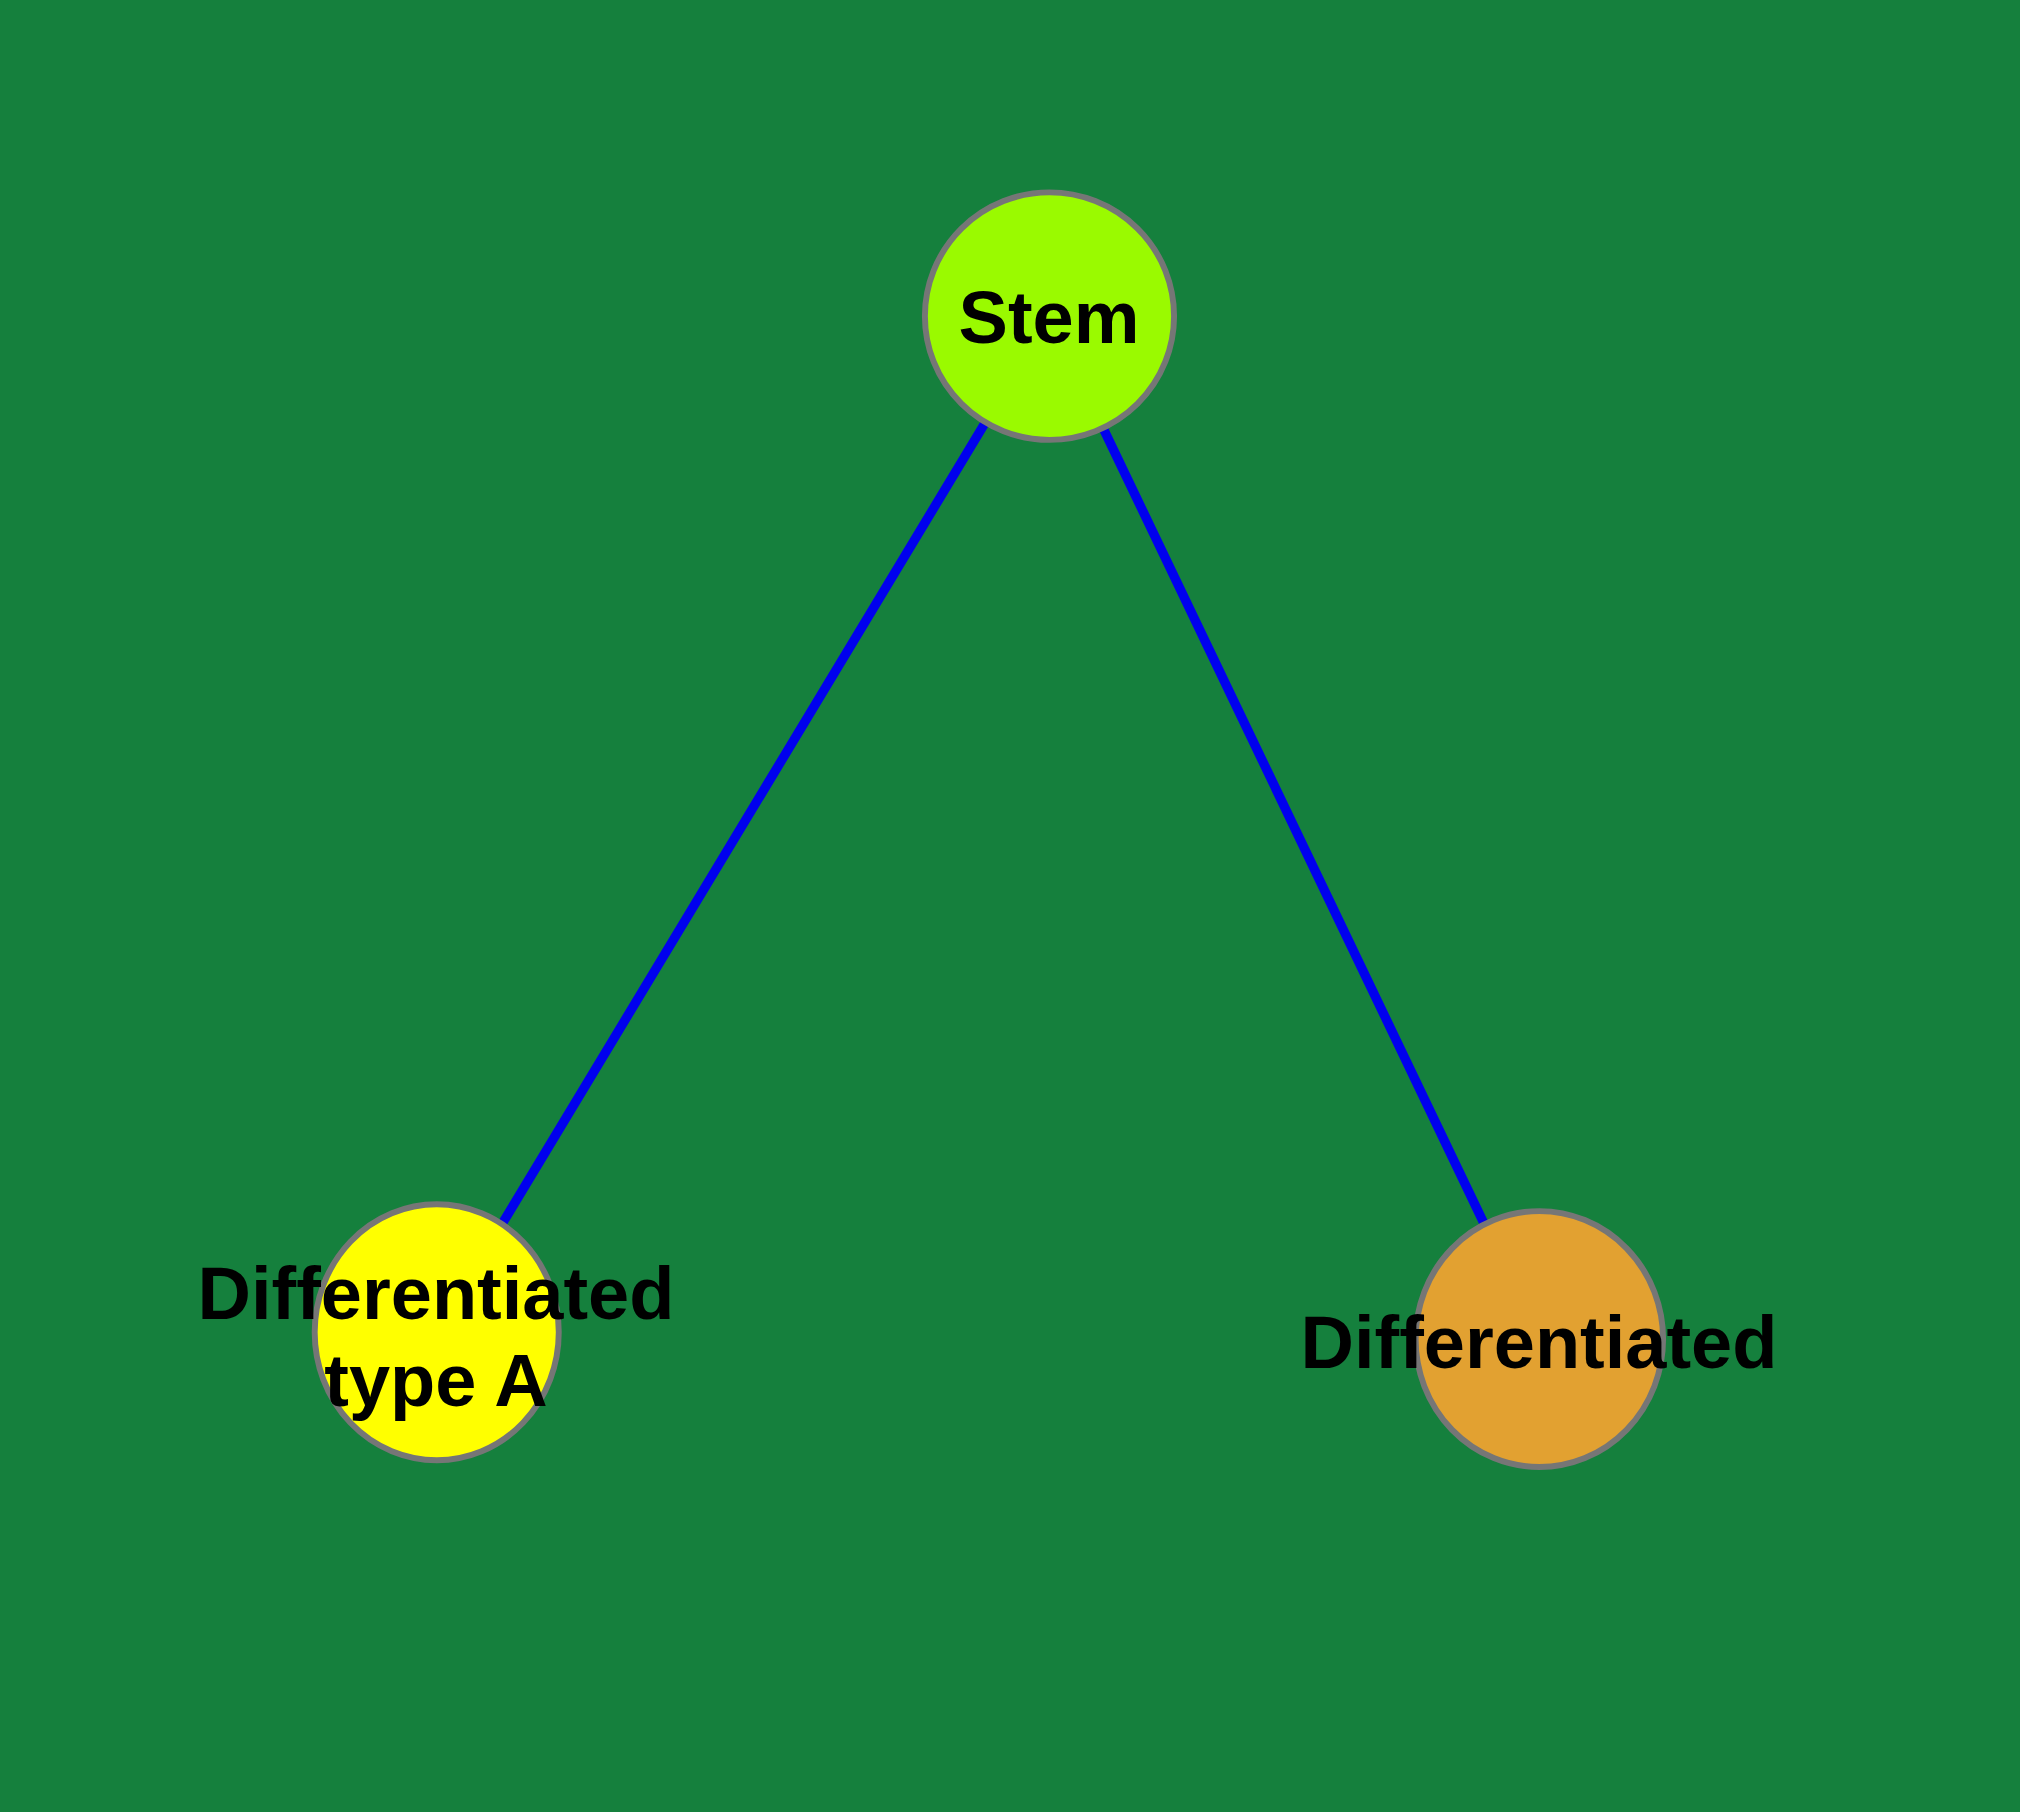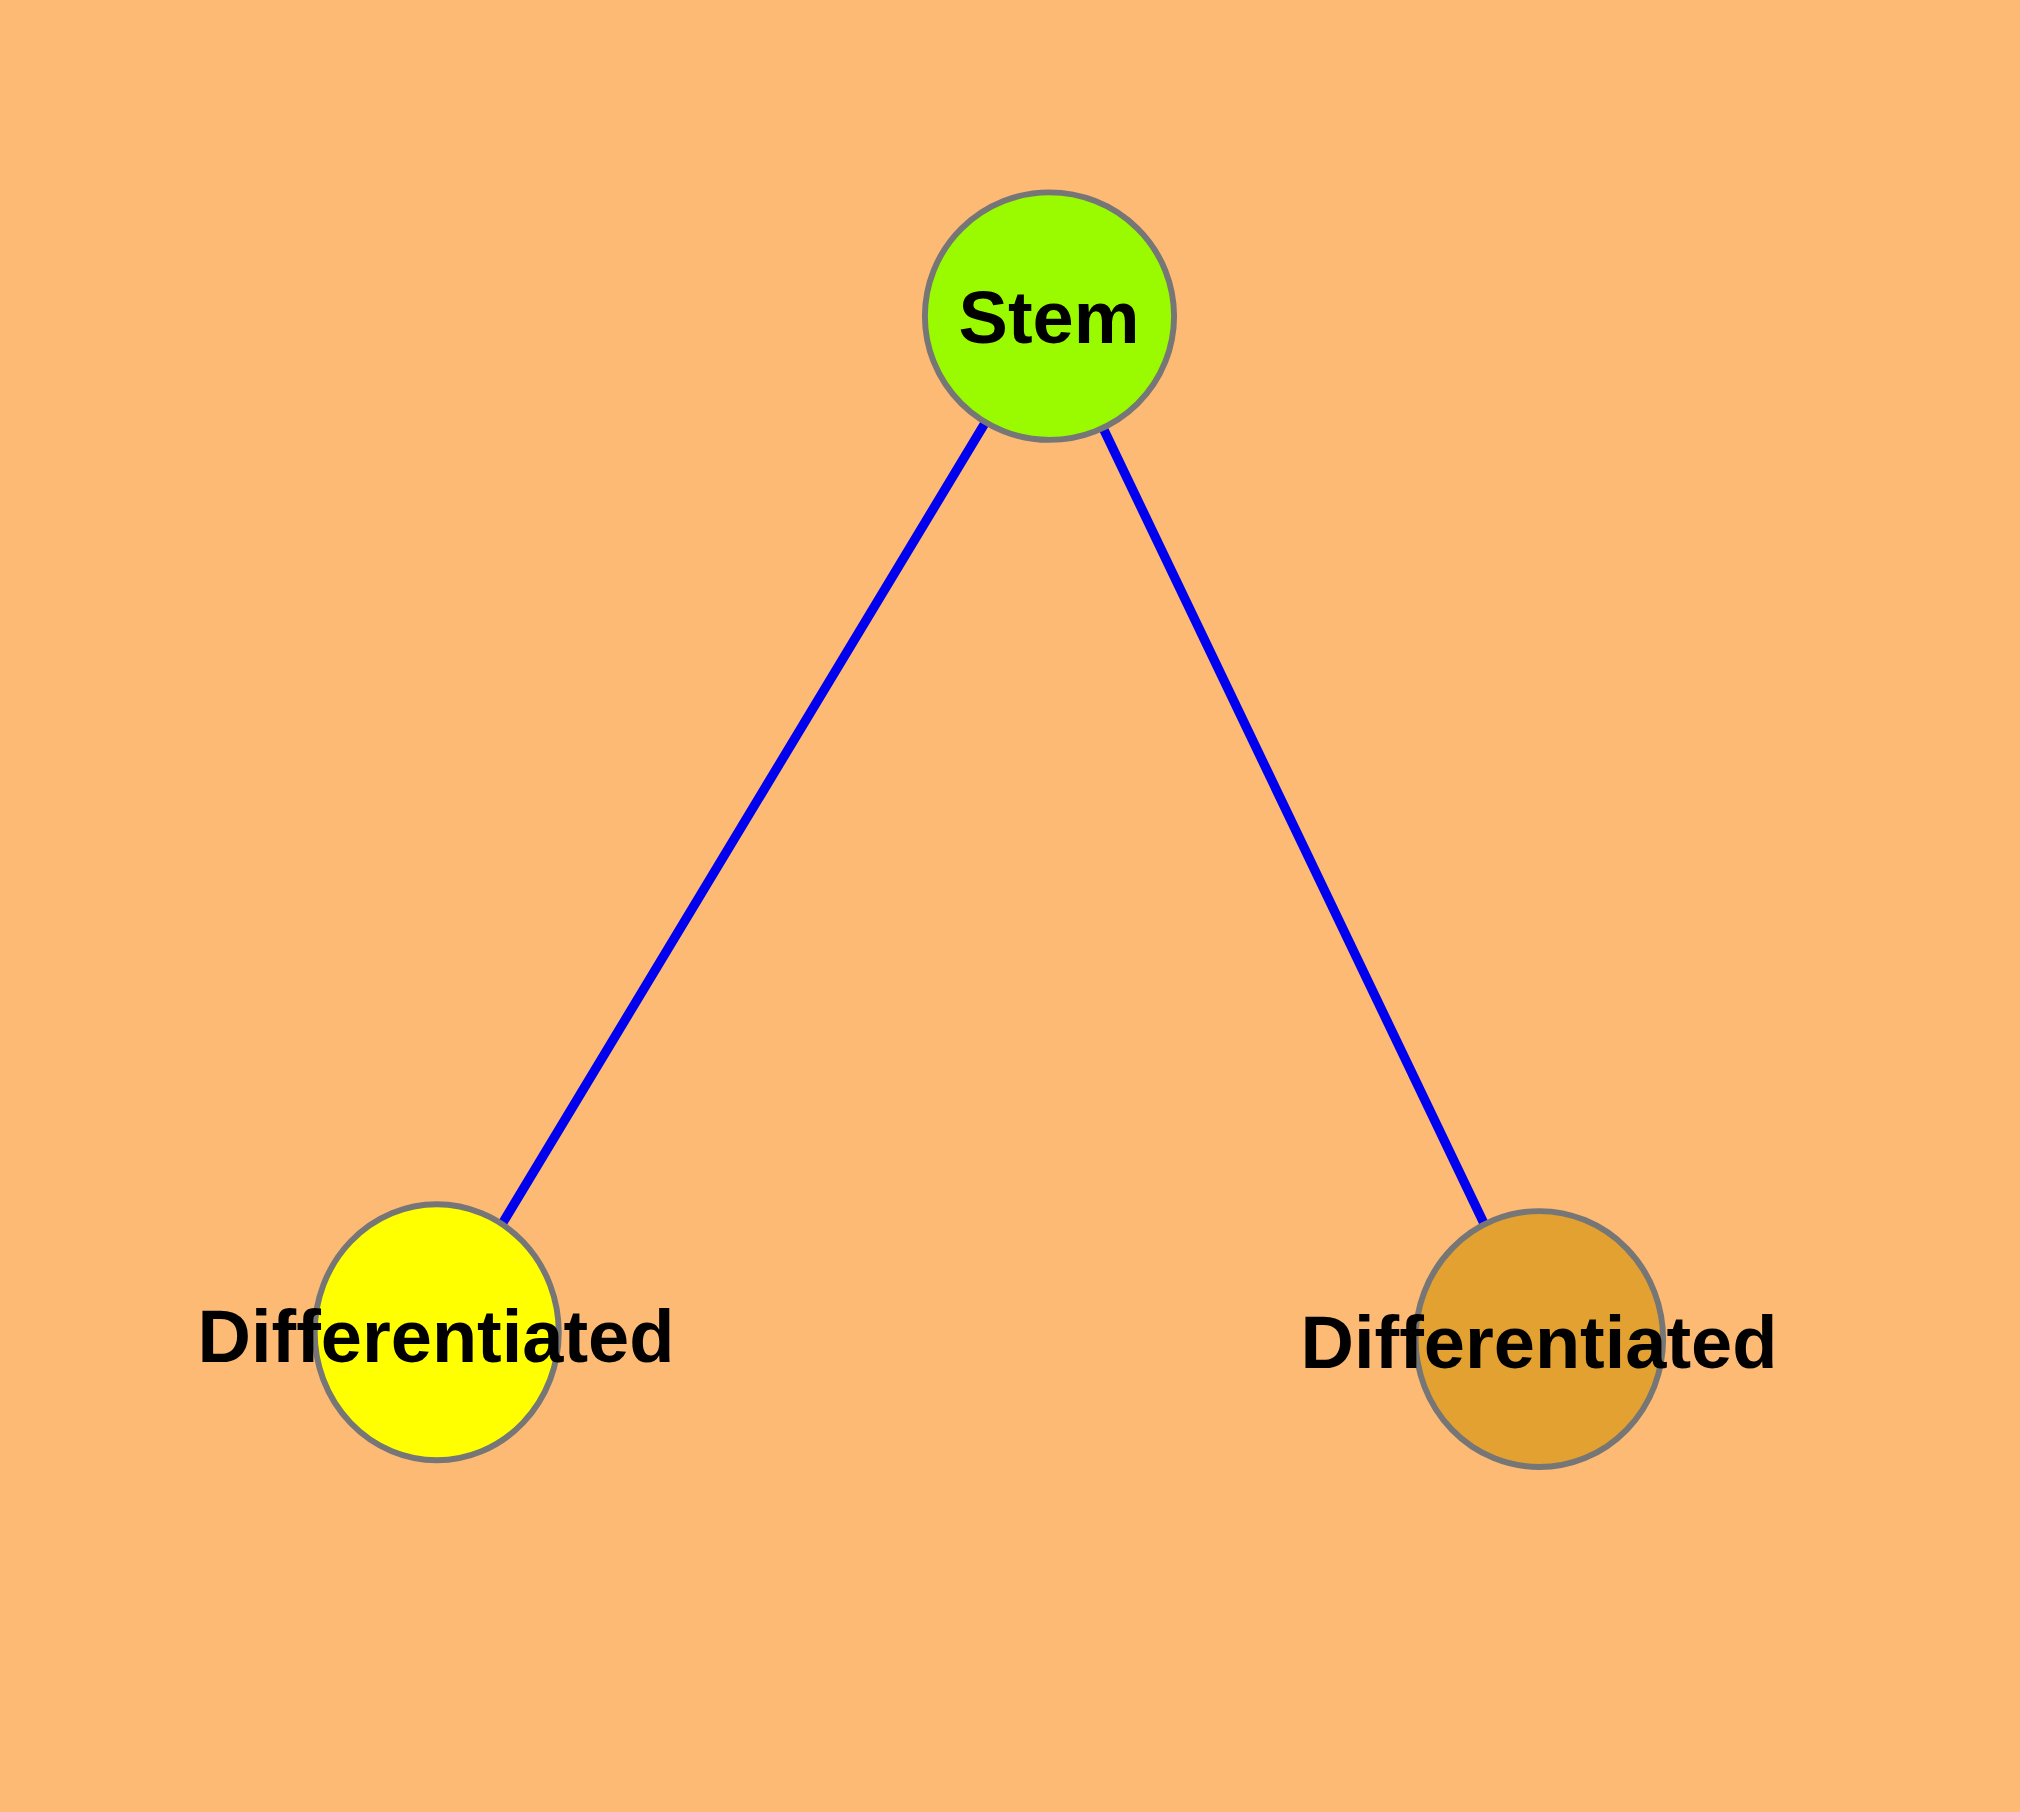--- a/index.html
+++ b/index.html
@@ -3,21 +3,21 @@
 <meta charset="utf-8">
 <style>
   html, body {
     margin: 0;
     padding: 0;
   }
   .canvas {
     position: relative;
     width: 2021px;
     height: 1812px;
-    background: #fdba74;
+    background: #15803d;
     overflow: hidden;
     font-family: "Liberation Sans", sans-serif;
   }
   svg.graph {
     position: absolute;
     left: 0;
     top: 0;
     width: 2021px;
     height: 1812px;
   }
@@ -62,20 +62,21 @@
     <ellipse class="node" cx="515" cy="1572" rx="144" ry="151" fill="#FFFF00"></ellipse>
     <ellipse class="node" cx="1816" cy="1580" rx="146" ry="151" fill="#E2A131"></ellipse>
   </svg>
 
   <div class="node-label" id="label-stem">
     <span class="line">Stem</span>
   </div>
 
   <div class="node-label" id="label-a">
     <span class="line">Differentiated</span>
+    <span class="line">type A</span>
   </div>
 
   <div class="node-label" id="label-b">
     <span class="line">Differentiated</span>
   </div>
 
 </div>
 
 
 </body></html>

